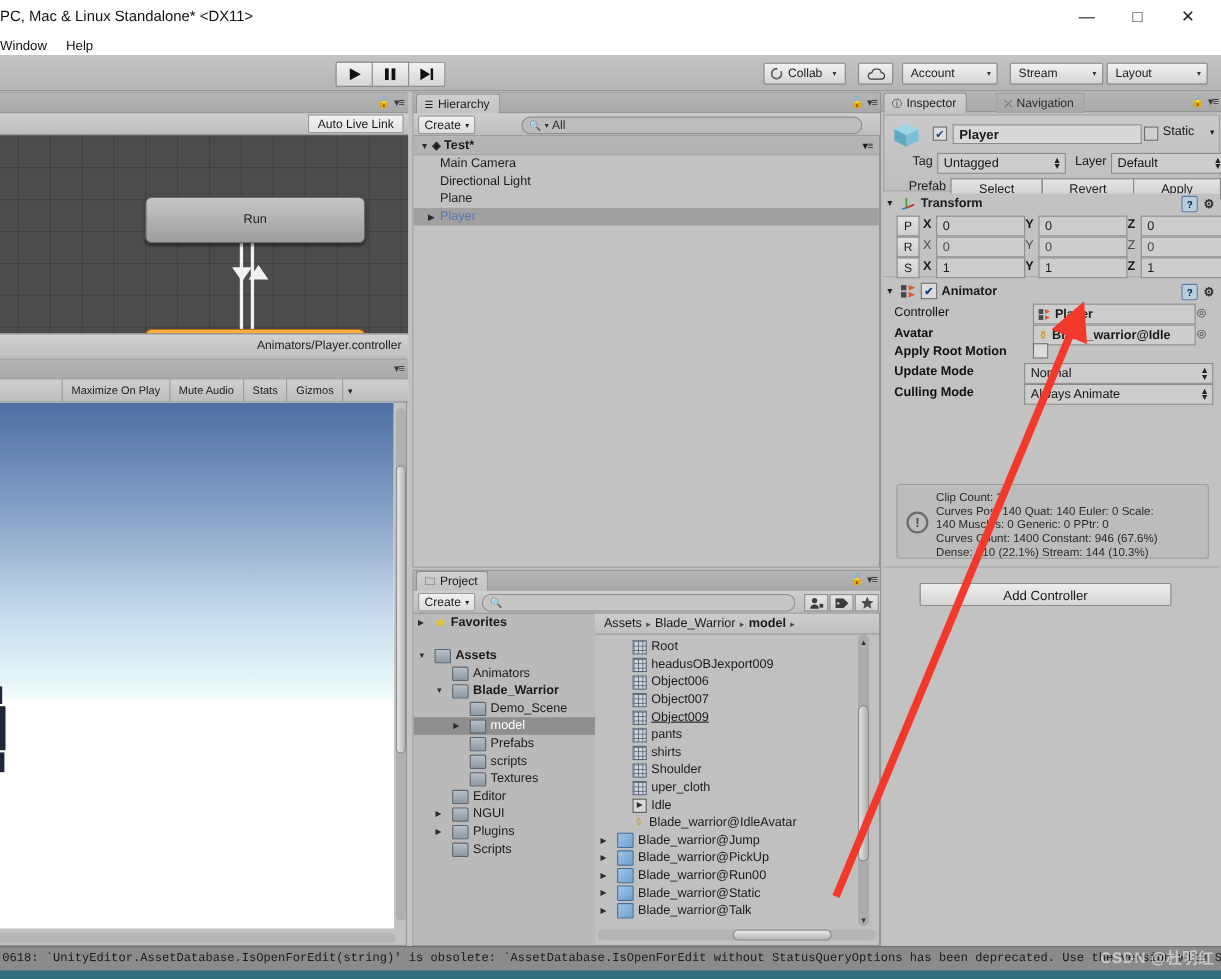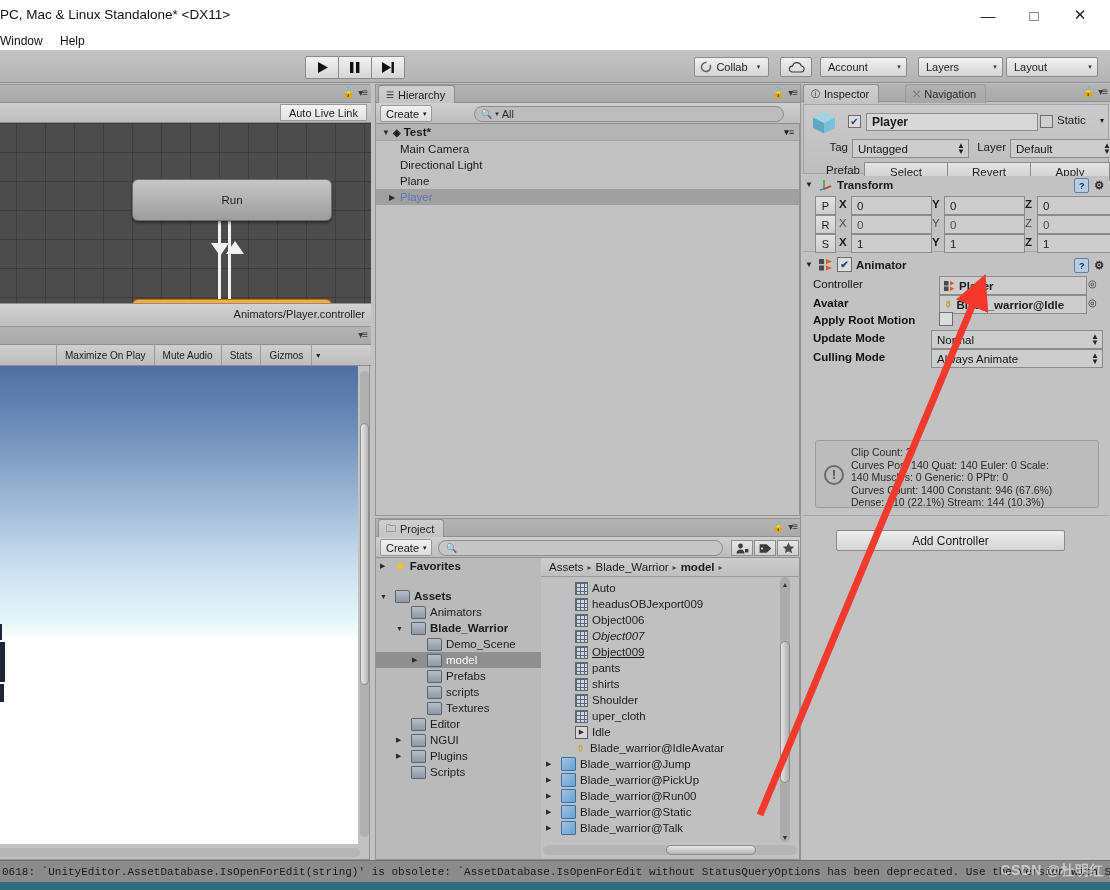--- a/index.html
+++ b/index.html
@@ -290,21 +290,21 @@
     <svg width="17" height="11" viewBox="0 0 17 11">
       <path d="M4 10h9a3 3 0 0 0 .2-6A4.4 4.4 0 0 0 4.6 4.2 2.9 2.9 0 0 0 4 10z" fill="none" stroke="#3b3b3b" stroke-width="1.1"></path>
     </svg>
   </div>
 
   <div class="abs ubtn" id="account">
     <span class="dd-label">Account</span>
     <span class="dd-arrow">▾</span>
   </div>
   <div class="abs ubtn" id="layers">
-    <span class="dd-label">Layers</span>
+    <span class="dd-label">Stream</span>
     <span class="dd-arrow">▾</span>
   </div>
   <div class="abs ubtn" id="layout">
     <span class="dd-label">Layout</span>
     <span class="dd-arrow">▾</span>
   </div>
 
   <div class="abs panel" id="animator">
     <div class="abs panel-tabrow" id="anim-tabrow">
       <div class="tab-icons">
@@ -509,33 +509,33 @@
           <span style="width: 11px; font-size: 7px; color: rgb(43, 43, 43); flex: 0 0 auto;"></span>
           <span class="folder-ico"></span>
           <span>Scripts</span>
         </div>
       </div>
     <div class="abs" id="p-content">
         <div style="height: 22px;"></div>
         <div class="prow" style="padding-left: 19px;">
           <span style="width: 11px; font-size: 7px; color: rgb(43, 43, 43); flex: 0 0 auto;"></span>
           <span class="mesh-ico"></span>
-          <span>Auto</span>
+          <span>Root</span>
         </div>
         <div class="prow" style="padding-left: 19px;">
           <span style="width: 11px; font-size: 7px; color: rgb(43, 43, 43); flex: 0 0 auto;"></span>
           <span class="mesh-ico"></span>
           <span>headusOBJexport009</span>
         </div>
         <div class="prow" style="padding-left: 19px;">
           <span style="width: 11px; font-size: 7px; color: rgb(43, 43, 43); flex: 0 0 auto;"></span>
           <span class="mesh-ico"></span>
           <span>Object006</span>
         </div>
-        <div class="prow" style="padding-left: 19px; font-style: italic;">
+        <div class="prow" style="padding-left: 19px;">
           <span style="width: 11px; font-size: 7px; color: rgb(43, 43, 43); flex: 0 0 auto;"></span>
           <span class="mesh-ico"></span>
           <span>Object007</span>
         </div>
         <div class="prow" style="padding-left: 19px; text-decoration: underline;">
           <span style="width: 11px; font-size: 7px; color: rgb(43, 43, 43); flex: 0 0 auto;"></span>
           <span class="mesh-ico"></span>
           <span>Object009</span>
         </div>
         <div class="prow" style="padding-left: 19px;">

